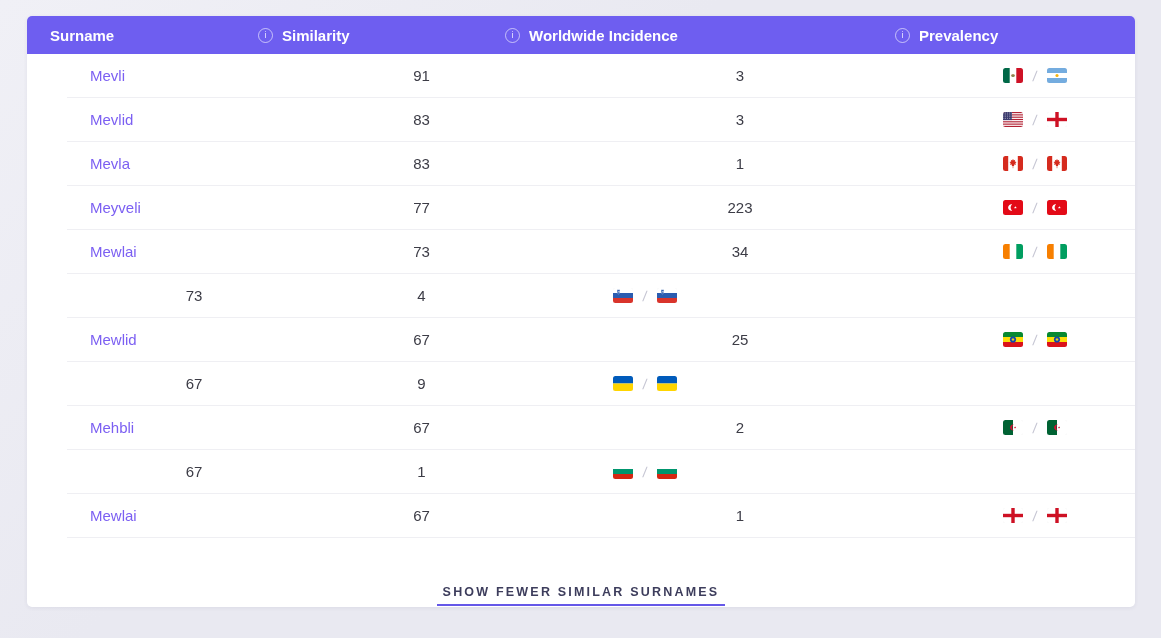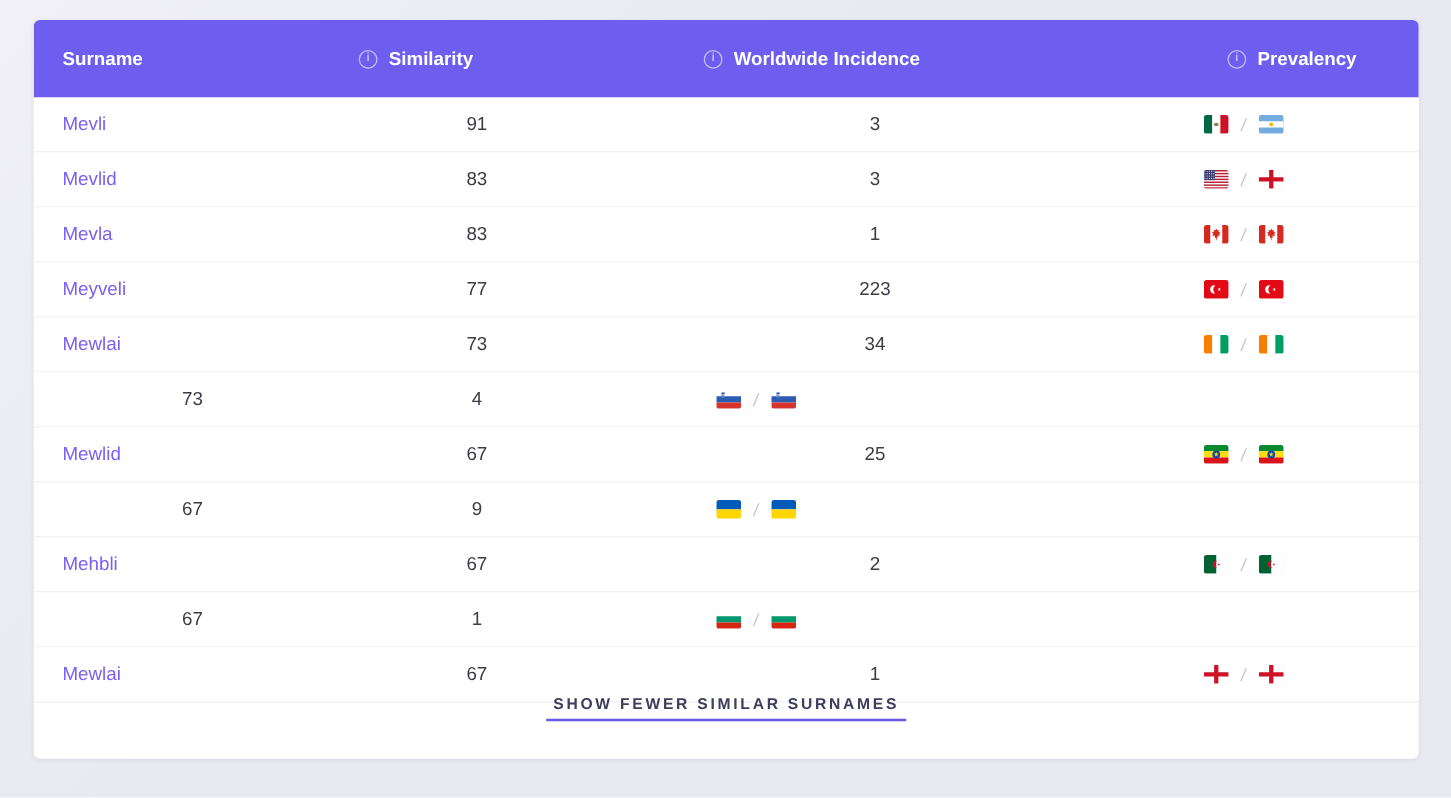--- a/index.html
+++ b/index.html
@@ -14,45 +14,45 @@
     background:linear-gradient(135deg,#F0F0F6 0%,var(--page-bg) 40%);
     font-family:"Liberation Sans",sans-serif;color:var(--text);
   }
   .card{
     position:absolute;left:27px;top:16px;width:1108px;height:591px;
     background:var(--card-bg);border-radius:5px;overflow:hidden;
     box-shadow:0 1px 4px rgba(40,40,90,0.07);
   }
   .thead{
     display:grid;grid-template-columns:208px 247px 390px 1fr;align-items:center;
-    height:62px;background:var(--header-bg);padding-left:23px;
-    color:#fff;font-size:15px;font-weight:700;gap:29px;
+    height:38px;background:var(--header-bg);padding-left:23px;
+    color:#fff;font-size:15px;font-weight:700;
   }
   .hcell{display:flex;align-items:center;}
   .info-icon{
     width:15px;height:15px;border:1.4px solid var(--icon-line);border-radius:50%;
     display:inline-flex;align-items:center;justify-content:center;
     font-size:9.5px;font-weight:400;color:rgba(255,255,255,0.82);
     margin-right:9px;flex:none;font-style:normal;line-height:1;
   }
   .trow{
     display:grid;grid-template-columns:208px 247px 390px 1fr;align-items:center;
     height:44px;padding-left:23px;border-bottom:1px solid var(--divider);
-    font-size:15px;background:#fff;
+    font-size:15px;background:#fff;margin-left:40px;
   }
   .surname{color:var(--link);cursor:pointer;text-decoration:none;}
   .numcell{color:var(--text);text-align:center;}
   .flagcell{display:flex;align-items:center;padding-left:68px;}
   .flag{
     display:inline-flex;width:20px;height:15px;border-radius:2.5px;overflow:hidden;
     box-shadow:inset 0 0 0 0.5px rgba(0,0,0,0.10);flex:none;cursor:pointer;
   }
   .flag svg{display:block;}
   .slash{color:var(--slash);font-size:14px;margin:0 10px;transform:skewX(-8deg);}
-  .footer{position:absolute;left:0;top:538px;width:100%;text-align:center;}
+  .footer{position:absolute;left:0;top:566px;width:100%;text-align:center;}
   .show-btn{
     display:inline-block;font-size:12.5px;font-weight:700;letter-spacing:2.2px;
     color:var(--btn-text);padding-bottom:5px;border-bottom:2px solid var(--underline);
     cursor:pointer;background:none;border-top:none;border-left:none;border-right:none;
     font-family:"Liberation Sans",sans-serif;
   }
 </style>
 </head>
 <body>
 

